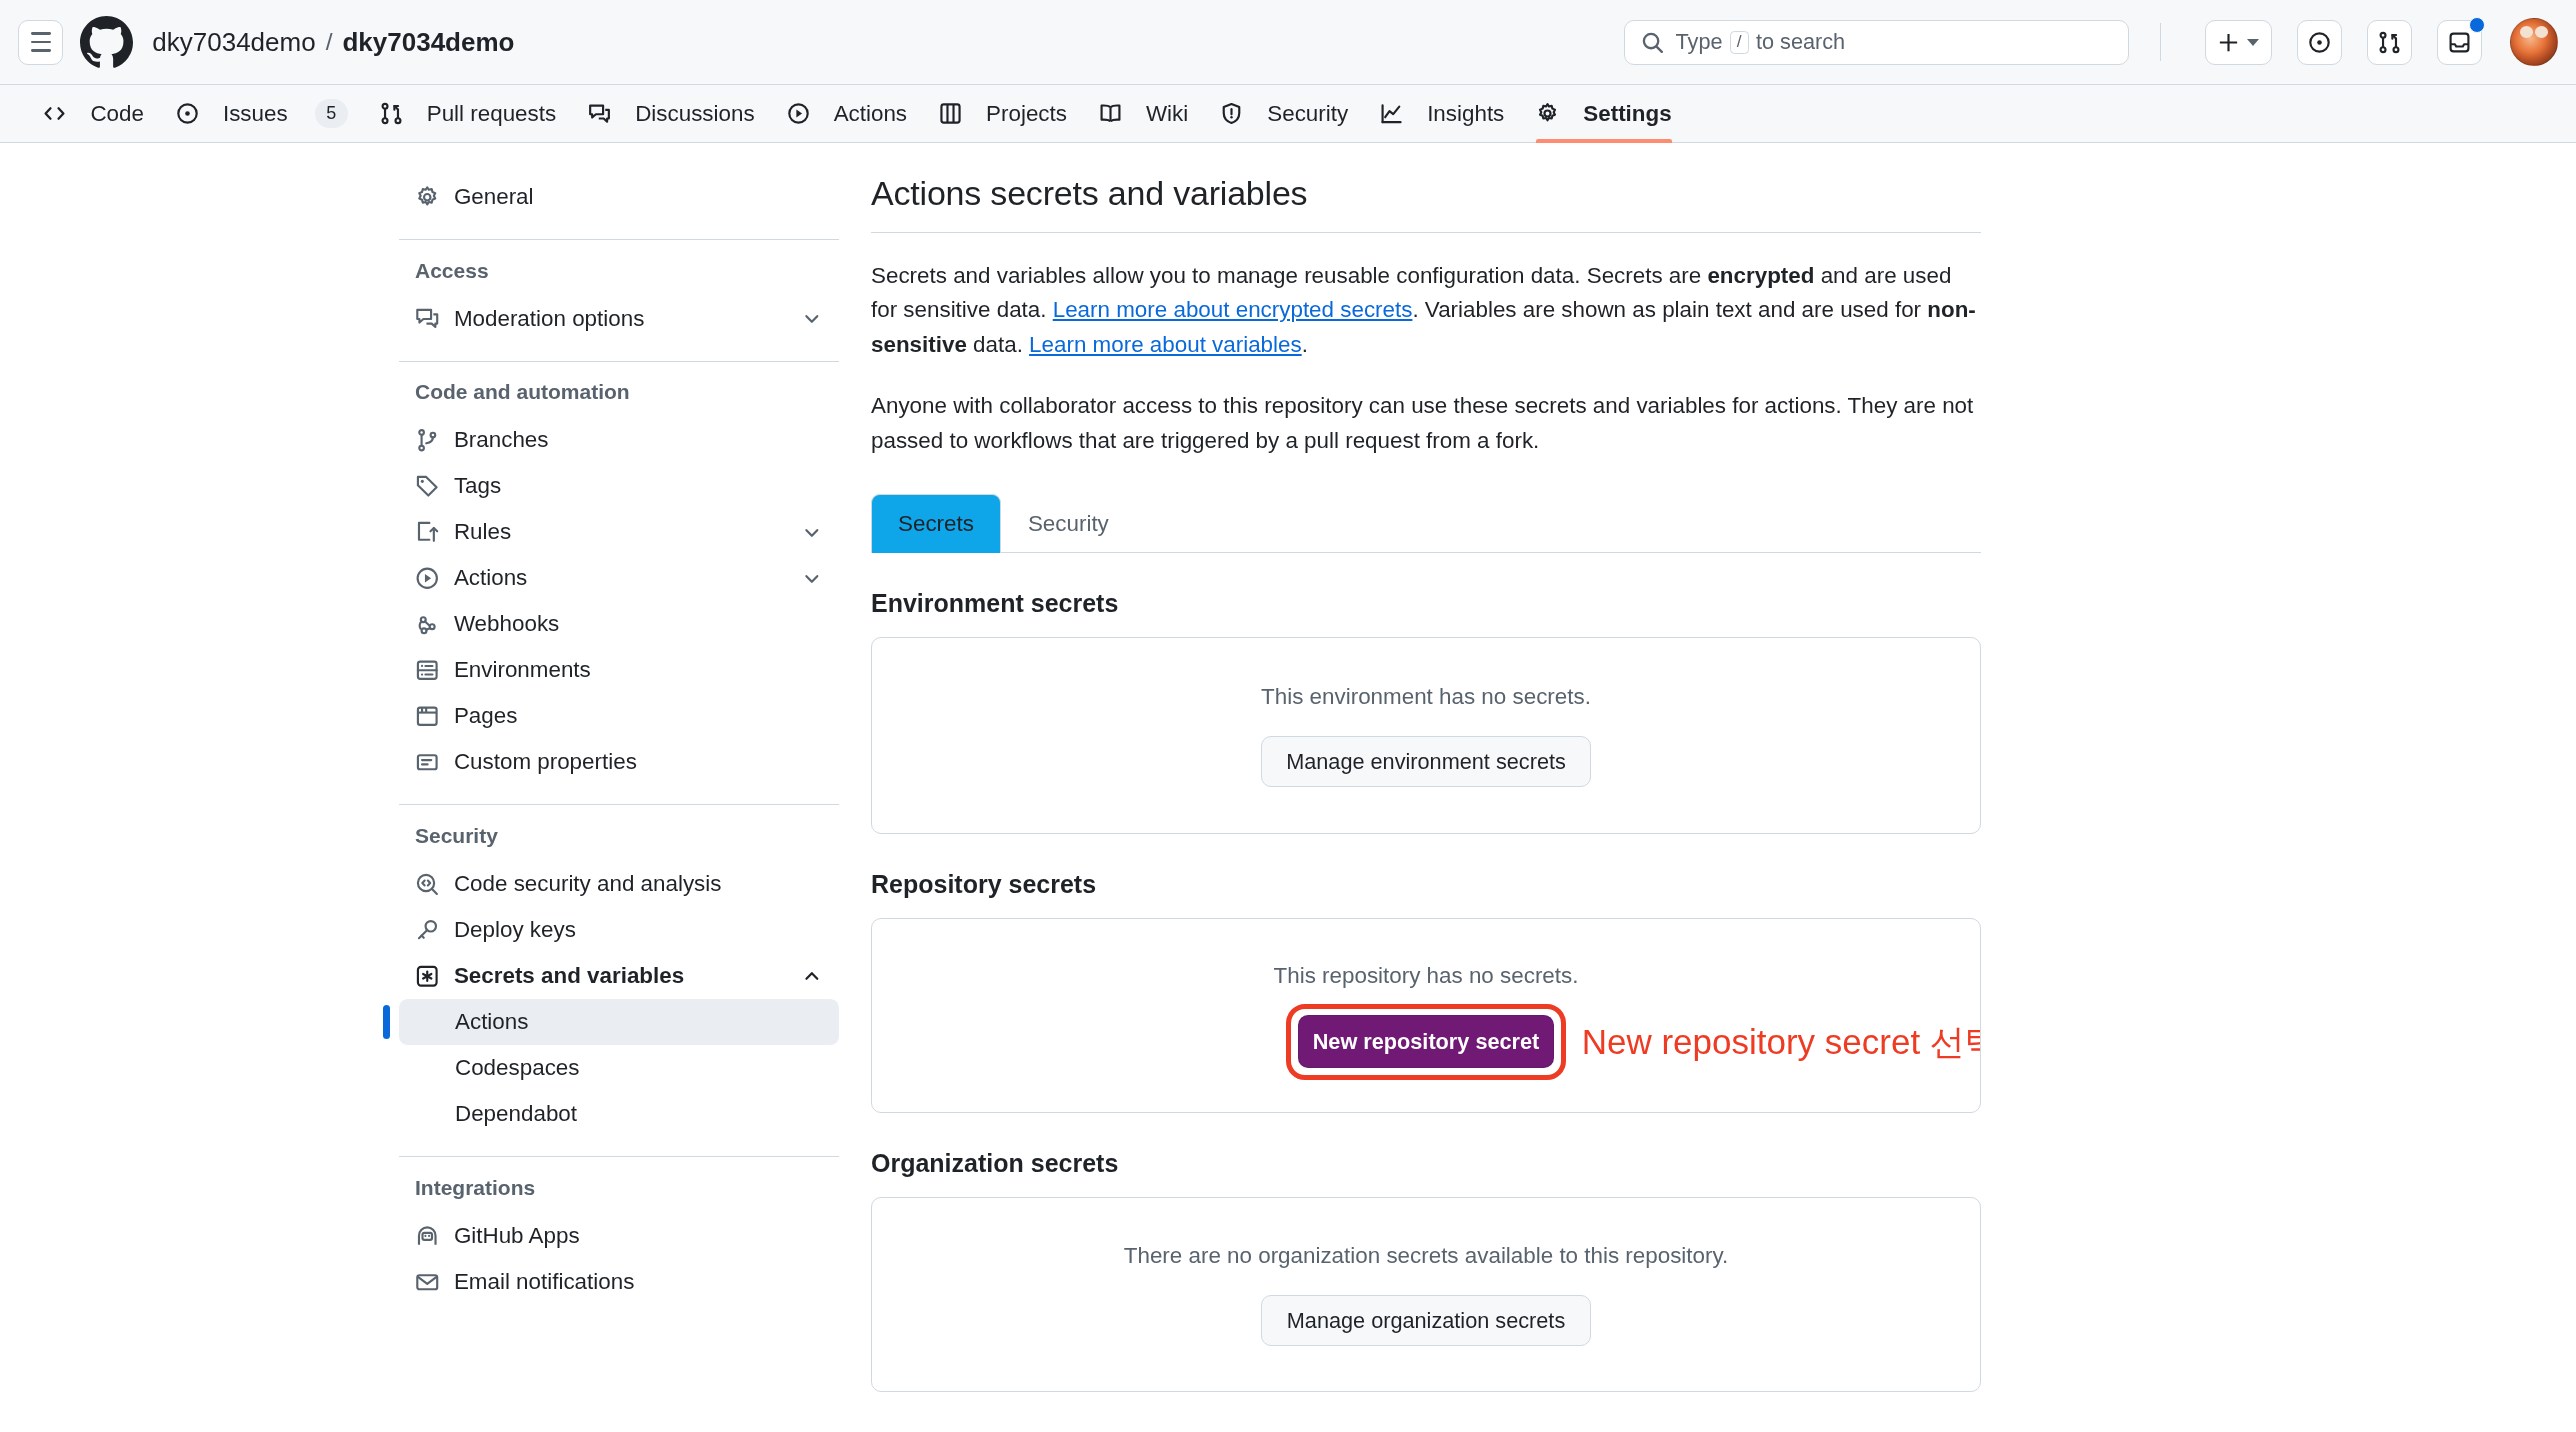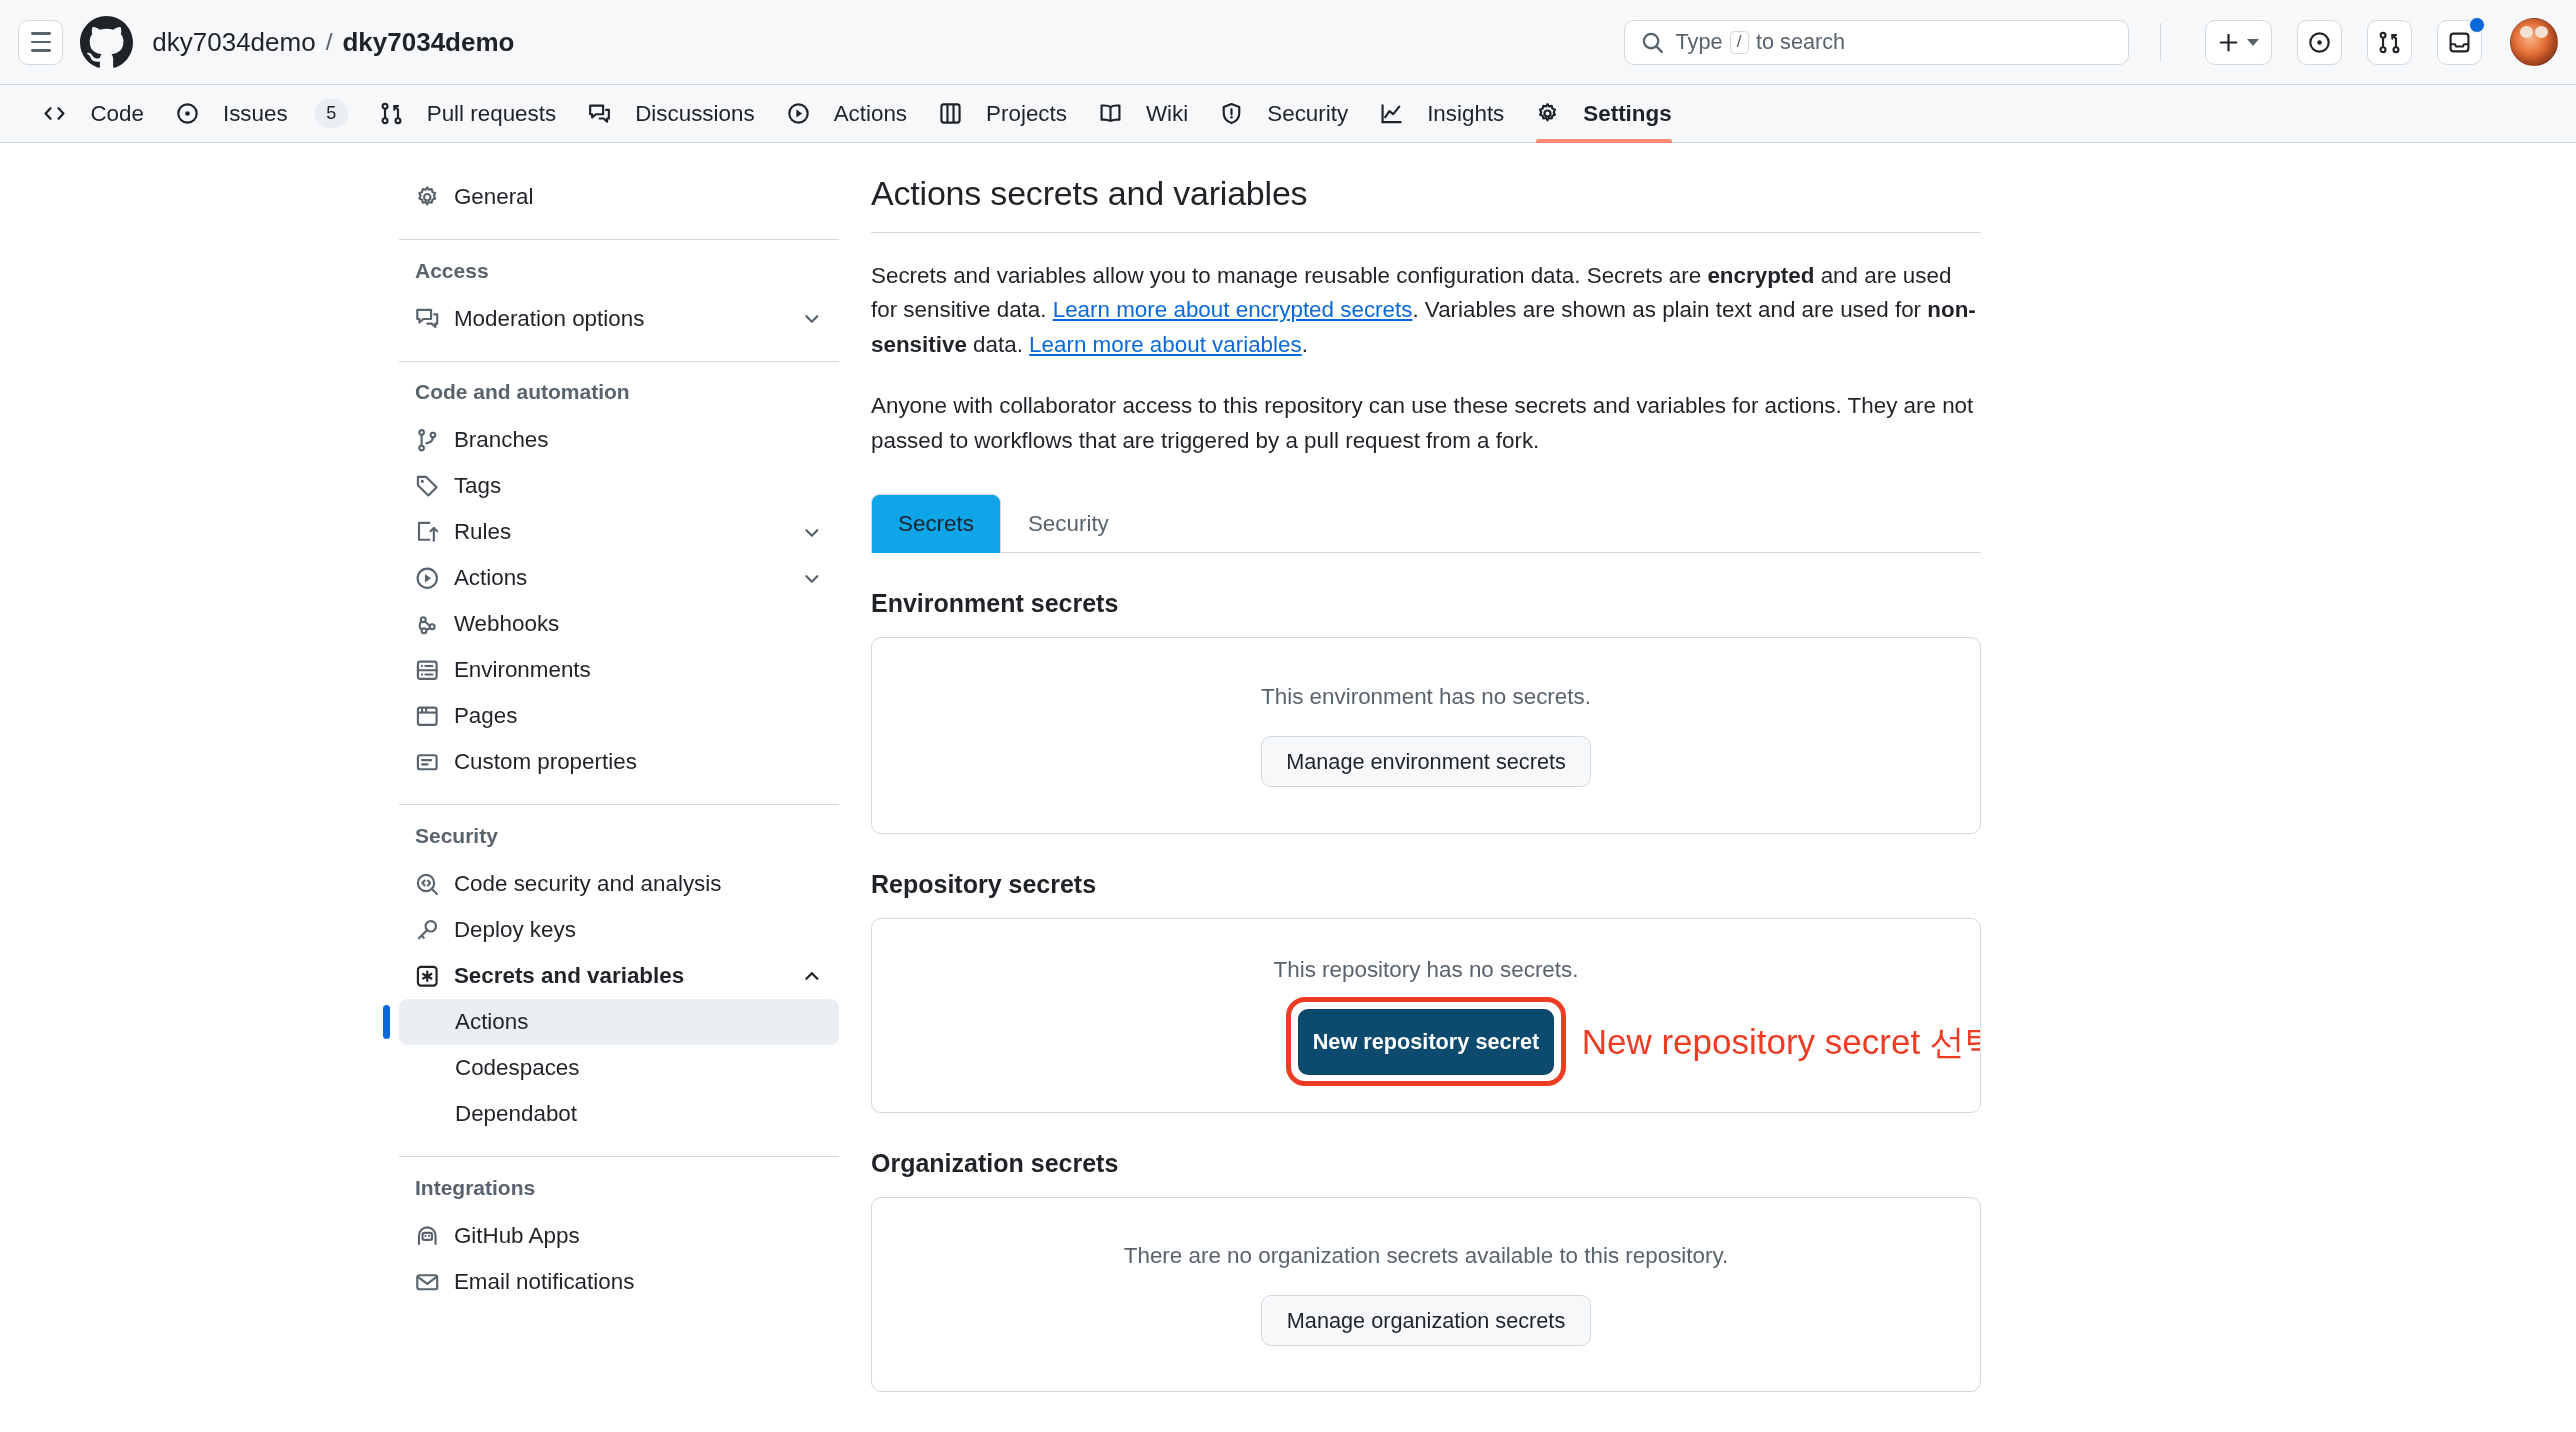--- a/index.html
+++ b/index.html
@@ -156,22 +156,22 @@
   .empty-msg { font-size: 22.4px; color: #59636e; }
   .btn-grey {
     margin-top: 26px; background: #f6f8fa; border: 0.7px solid #d1d9e0;
     border-radius: 10px; padding: 0 24.5px; height: 51px;
     font-size: 21.7px; color: #1f2328; cursor: pointer;
     font-family: "Liberation Sans", sans-serif; display:flex; align-items:center;
   }
 
   .hl-wrap { margin-top: 26px; position: relative; display: flex; align-items: center; }
   .btn-green {
-    background: #0c4a6e; border: 0.7px solid rgba(27,31,36,.15); border-radius: 10px;
-    padding: 0 14px; height: 66px; font-size: 21.7px; font-weight: bold; color: #ffffff;
+    background: #701a75; border: 0.7px solid rgba(27,31,36,.15); border-radius: 10px;
+    padding: 0 14px; height: 53px; font-size: 21.7px; font-weight: bold; color: #ffffff;
     cursor: pointer; font-family: "Liberation Sans", sans-serif;
     display:flex; align-items:center; position: relative; z-index: 2;
   }
   .hl-ring {
     position: absolute; left: -11.6px; top: -11.6px; right: -11.6px; bottom: -11.6px;
     border: 5.8px solid #ee3b24; border-radius: 19px; z-index: 1; pointer-events:none;
   }
   .annot {
     position: absolute; left: calc(100% + 27.4px); top: 50%;
     transform: translateY(-50%);

